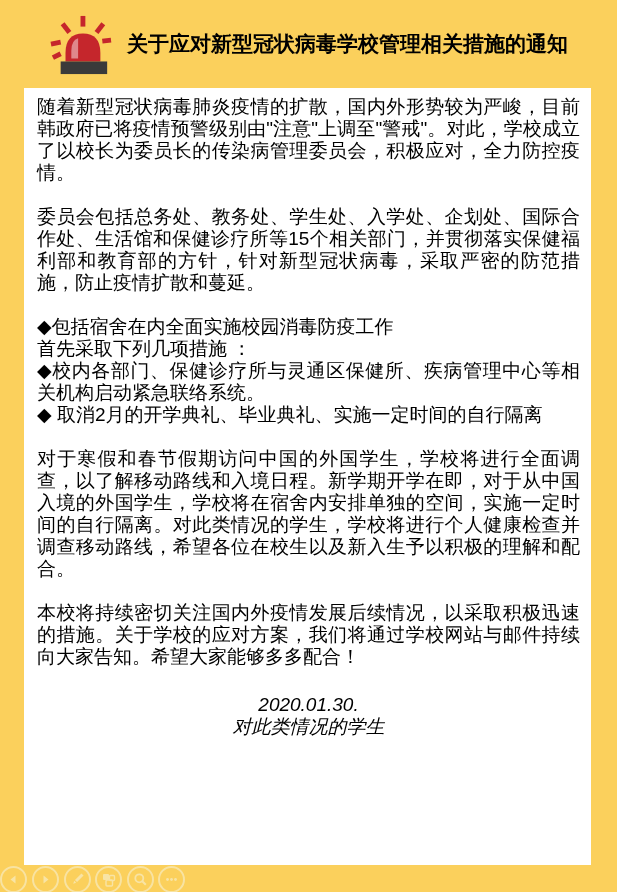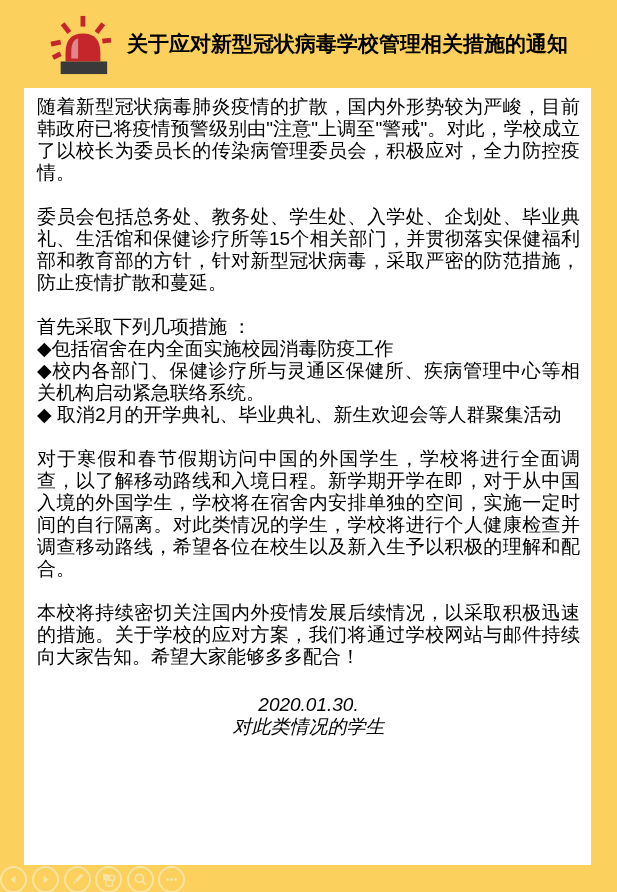--- a/index.html
+++ b/index.html
@@ -73,27 +73,27 @@
       <path d="M17 49 L17 40 Q17 20 35 20 Q53 20 53 40 L53 49 Z" fill="#c5262c"></path>
       <path d="M23 46 L23 38 Q23 27 30 25 L30 46 Z" fill="#ffffff" opacity="0.45"></path>
 
       <rect x="12" y="49" width="48" height="13" fill="#3a3a3a"></rect>
     </svg>
     <div class="title">关于应对新型冠状病毒学校管理相关措施的通知</div>
   </div>
 
   <div class="card">
     <p>随着新型冠状病毒肺炎疫情的扩散，国内外形势较为严峻，目前韩政府已将疫情预警级别由"注意"上调至"警戒"。对此，学校成立了以校长为委员长的传染病管理委员会，积极应对，全力防控疫情。</p>
-    <p>委员会包括总务处、教务处、学生处、入学处、企划处、毕业典礼、生活馆和保健诊疗所等15个相关部门，并贯彻落实保健福利部和教育部的方针，针对新型冠状病毒，采取严密的防范措施，防止疫情扩散和蔓延。</p>
+    <p>委员会包括总务处、教务处、学生处、入学处、企划处、国际合作处、生活馆和保健诊疗所等15个相关部门，并贯彻落实保健福利部和教育部的方针，针对新型冠状病毒，采取严密的防范措施，防止疫情扩散和蔓延。</p>
 
     <div class="measures">
+      <div>◆包括宿舍在内全面实施校园消毒防疫工作</div>
       <div>首先采取下列几项措施 ：</div>
-      <div>◆包括宿舍在内全面实施校园消毒防疫工作</div>
       <div>◆校内各部门、保健诊疗所与灵通区保健所、疾病管理中心等相关机构启动紧急联络系统。</div>
-      <div>◆ 取消2月的开学典礼、毕业典礼、新生欢迎会等人群聚集活动</div>
+      <div>◆ 取消2月的开学典礼、毕业典礼、实施一定时间的自行隔离</div>
     </div>
 
     <p>对于寒假和春节假期访问中国的外国学生，学校将进行全面调查，以了解移动路线和入境日程。新学期开学在即，对于从中国入境的外国学生，学校将在宿舍内安排单独的空间，实施一定时间的自行隔离。对此类情况的学生，学校将进行个人健康检查并调查移动路线，希望各位在校生以及新入生予以积极的理解和配合。</p>
     <p>本校将持续密切关注国内外疫情发展后续情况，以采取积极迅速的措施。关于学校的应对方案，我们将通过学校网站与邮件持续向大家告知。希望大家能够多多配合！</p>
 
     <div class="sign">
       <div>2020.01.30.</div>
       <div>对此类情况的学生</div>
     </div>
   </div>

